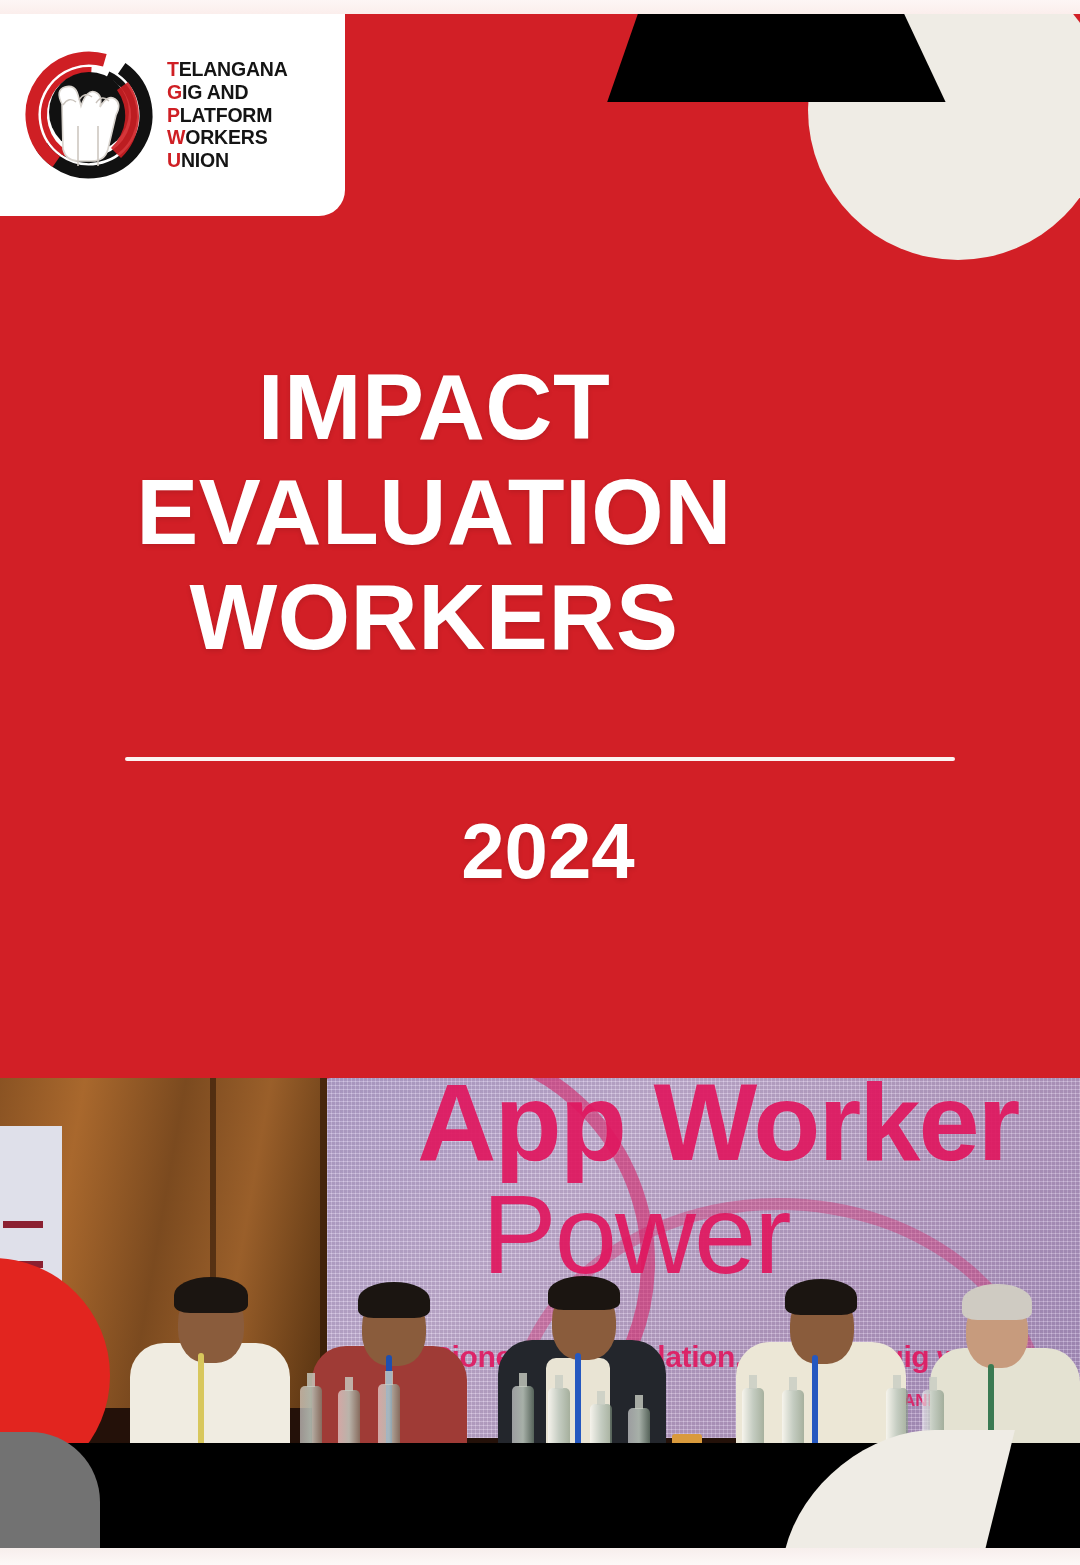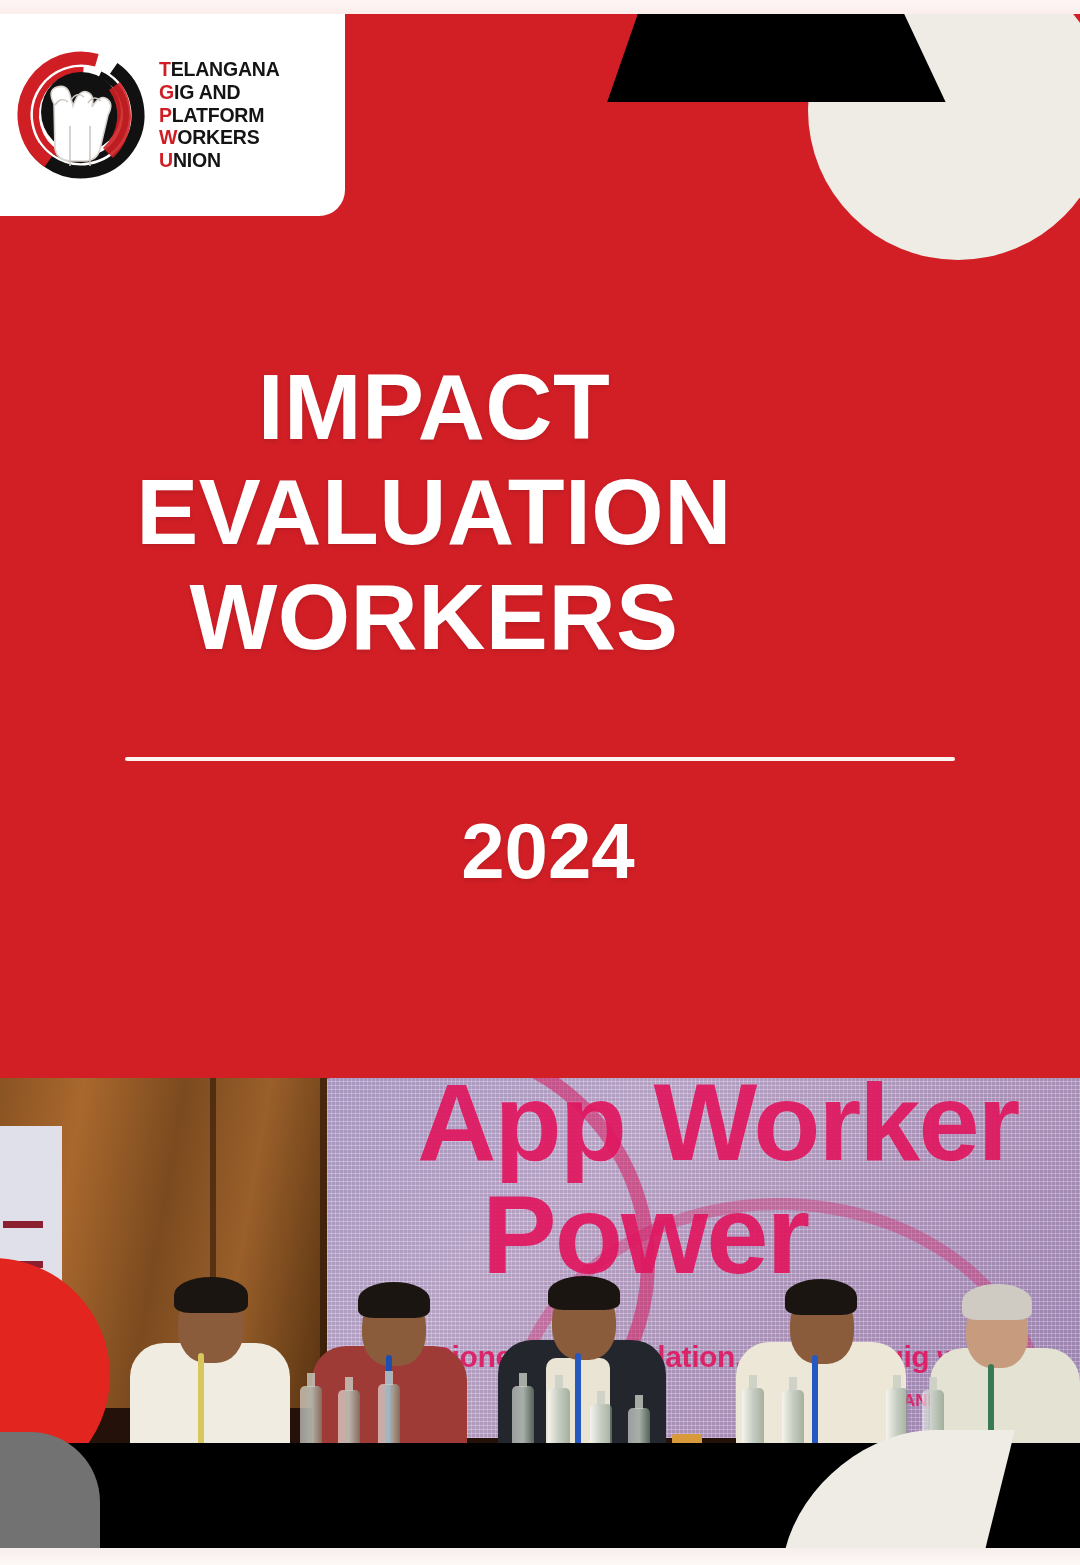--- a/index.html
+++ b/index.html
@@ -32,21 +32,21 @@
     clip-path:polygon(10.5% 0%, 84.5% 0%, 96% 100%, 2% 100%);
   }
 
   
   .logo-card{
     position:absolute;left:0;top:14px;
     width:345px;height:202px;
     background:#fff;
     border-bottom-right-radius:26px;
     display:flex;align-items:center;
-    padding-left:14px;box-sizing:border-box;
+    padding-left:22px;box-sizing:border-box;
     z-index:6;
   }
   .logo-mark{
     position:relative;width:135px;height:135px;flex:none;
   }
   .logo-mark svg{display:block;width:135px;height:135px;}
   .logo-words{
     margin-left:10px;
     font-weight:bold;
     font-size:19.5px;
@@ -114,21 +114,21 @@
   }
   .led-h1{
     position:absolute;left:90px;top:-12px;
     color:#e0175f;font-weight:bold;font-size:110px;line-height:1.02;
     letter-spacing:-2px;
     opacity:.92;white-space:nowrap;
     text-shadow:0 0 2px rgba(255,255,255,.25);
   }
   .led-h2{
     position:absolute;left:155px;top:100px;
-    color:#e0175f;font-weight:bold;font-size:112px;line-height:1.02;
+    color:#e0175f;font-weight:normal;font-size:112px;line-height:1.02;
     letter-spacing:-2px;opacity:.92;white-space:nowrap;
   }
   .led-sub{
     position:absolute;left:105px;top:262px;
     color:#e0175f;font-size:30px;font-weight:bold;letter-spacing:-.4px;
     opacity:.9;white-space:nowrap;
   }
   .led-small{
     position:absolute;left:430px;top:312px;color:#e0175f;font-size:17px;font-weight:bold;
     opacity:.85;line-height:1.3;

